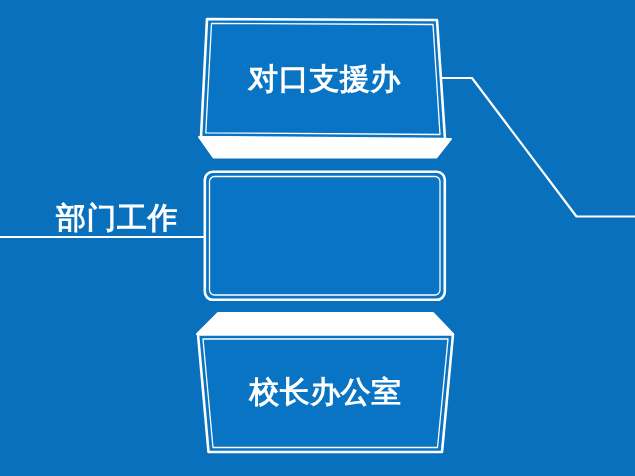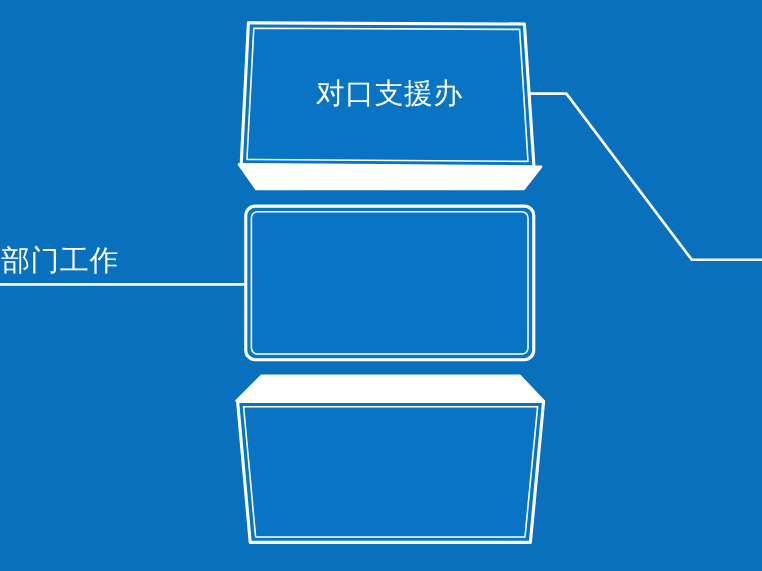--- a/index.html
+++ b/index.html
@@ -11,27 +11,27 @@
     font-family:"Liberation Sans","DejaVu Sans",sans-serif;
   }
   .gfx{position:absolute;left:0;top:0;width:635px;height:476px;display:block;}
   .face{fill:var(--box_fill,#0974c4);stroke:var(--line,#ffffff);stroke-width:2.6;stroke-linejoin:round;}
   .face-inner{fill:none;stroke:var(--line,#ffffff);stroke-width:1.3;stroke-linejoin:round;}
   .solid-side{fill:var(--line,#ffffff);stroke:var(--line,#ffffff);stroke-width:2;stroke-linejoin:round;}
   .connector{fill:none;stroke:var(--line,#ffffff);stroke-width:2.2;stroke-linejoin:round;stroke-linecap:butt;}
   .label{
     position:absolute;
     color:var(--text,#ffffff);
-    font-size:24px;line-height:34px;
-    font-weight:400;
+    font-size:30px;line-height:34px;
+    font-weight:700;
     text-align:center;
     white-space:nowrap;
     letter-spacing:0.5px;
   }
-  .label-root{text-align:left;}
+  .label-root{text-align:center;padding-left:16px;}
 </style>
 </head>
 <body>
 
 <div class="stage">
 
   <svg class="gfx" viewBox="0 0 635 476" aria-hidden="true">
 
     <path class="connector" d="M 0 237 L 204 237"></path>
 
@@ -53,14 +53,15 @@
       <path class="face" d="M 198 334.5 L 453 334.5 L 442 452 L 208.5 452 Z"></path>
       <path class="face-inner" d="M 203 339 L 448 339 L 437.5 447.5 L 213 447.5 Z"></path>
     </g>
   </svg>
 
   <div class="label label-root" style="left:1px;top:201px;width:200px;">部门工作</div>
 
   <div class="label" style="left:202px;top:62px;width:245px;">对口支援办</div>
 
 
+  <div class="label" style="left:198px;top:375px;width:255px;">校长办公室</div>
 
 </div>
 
 </body></html>

